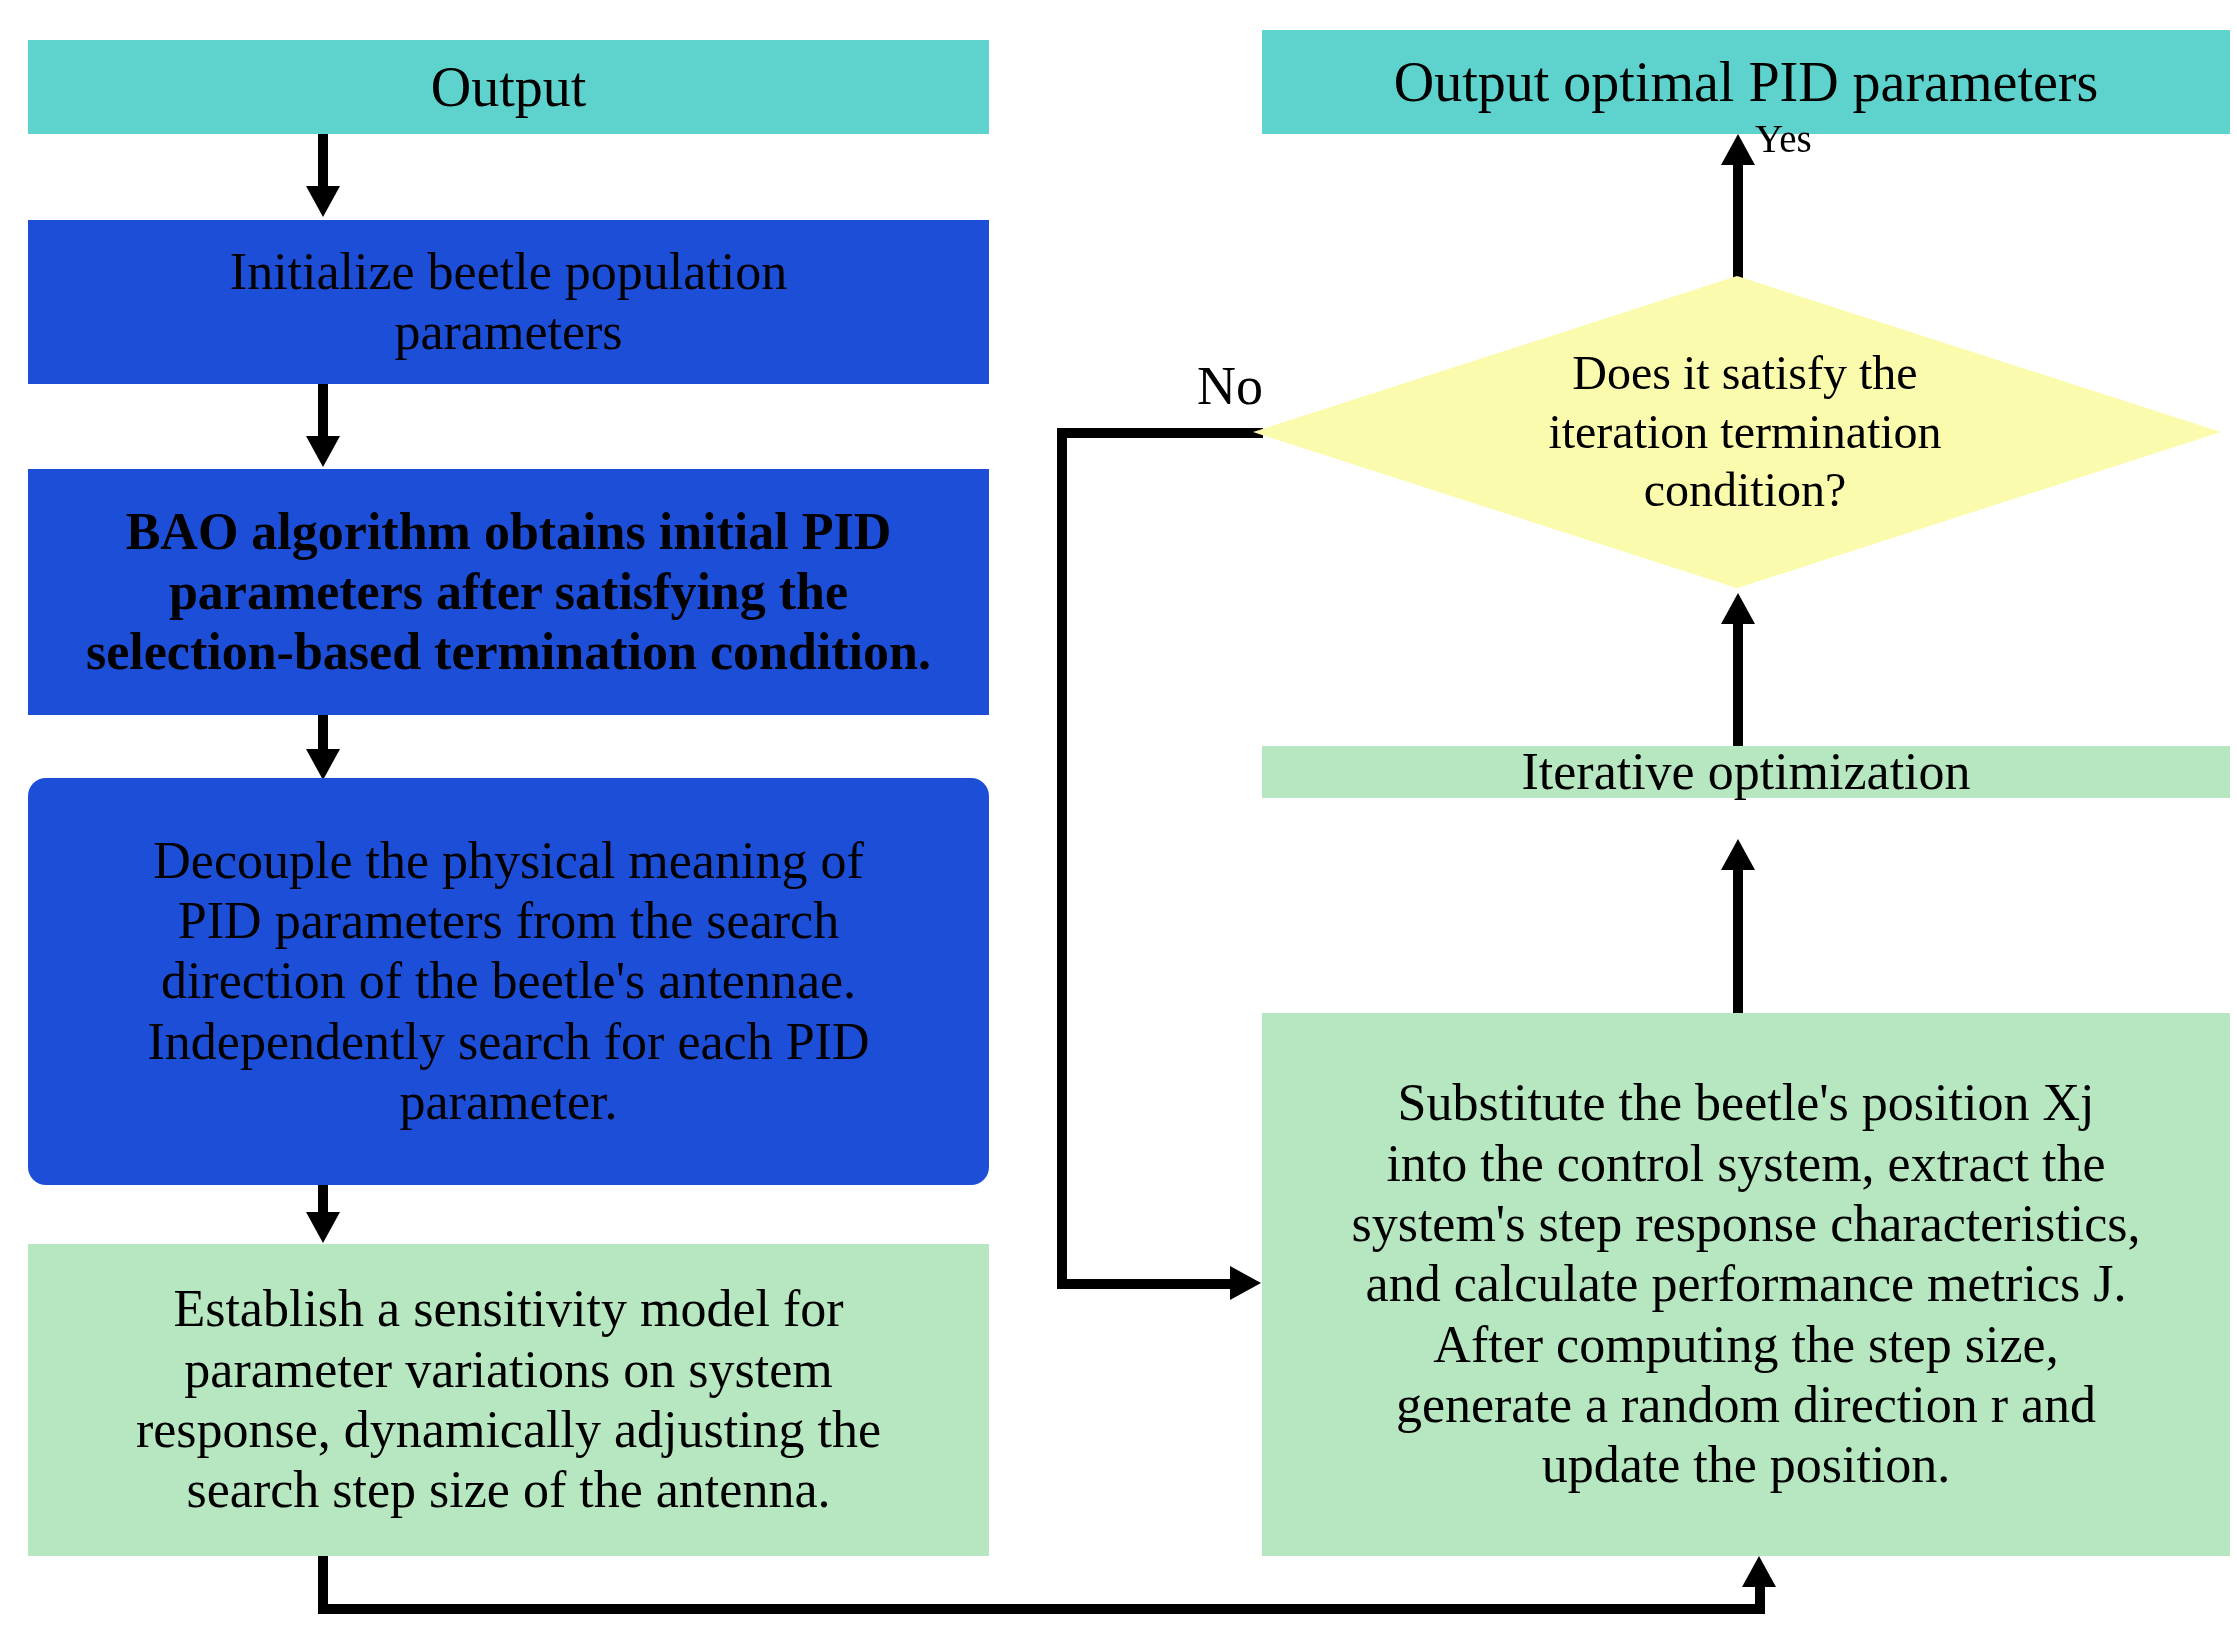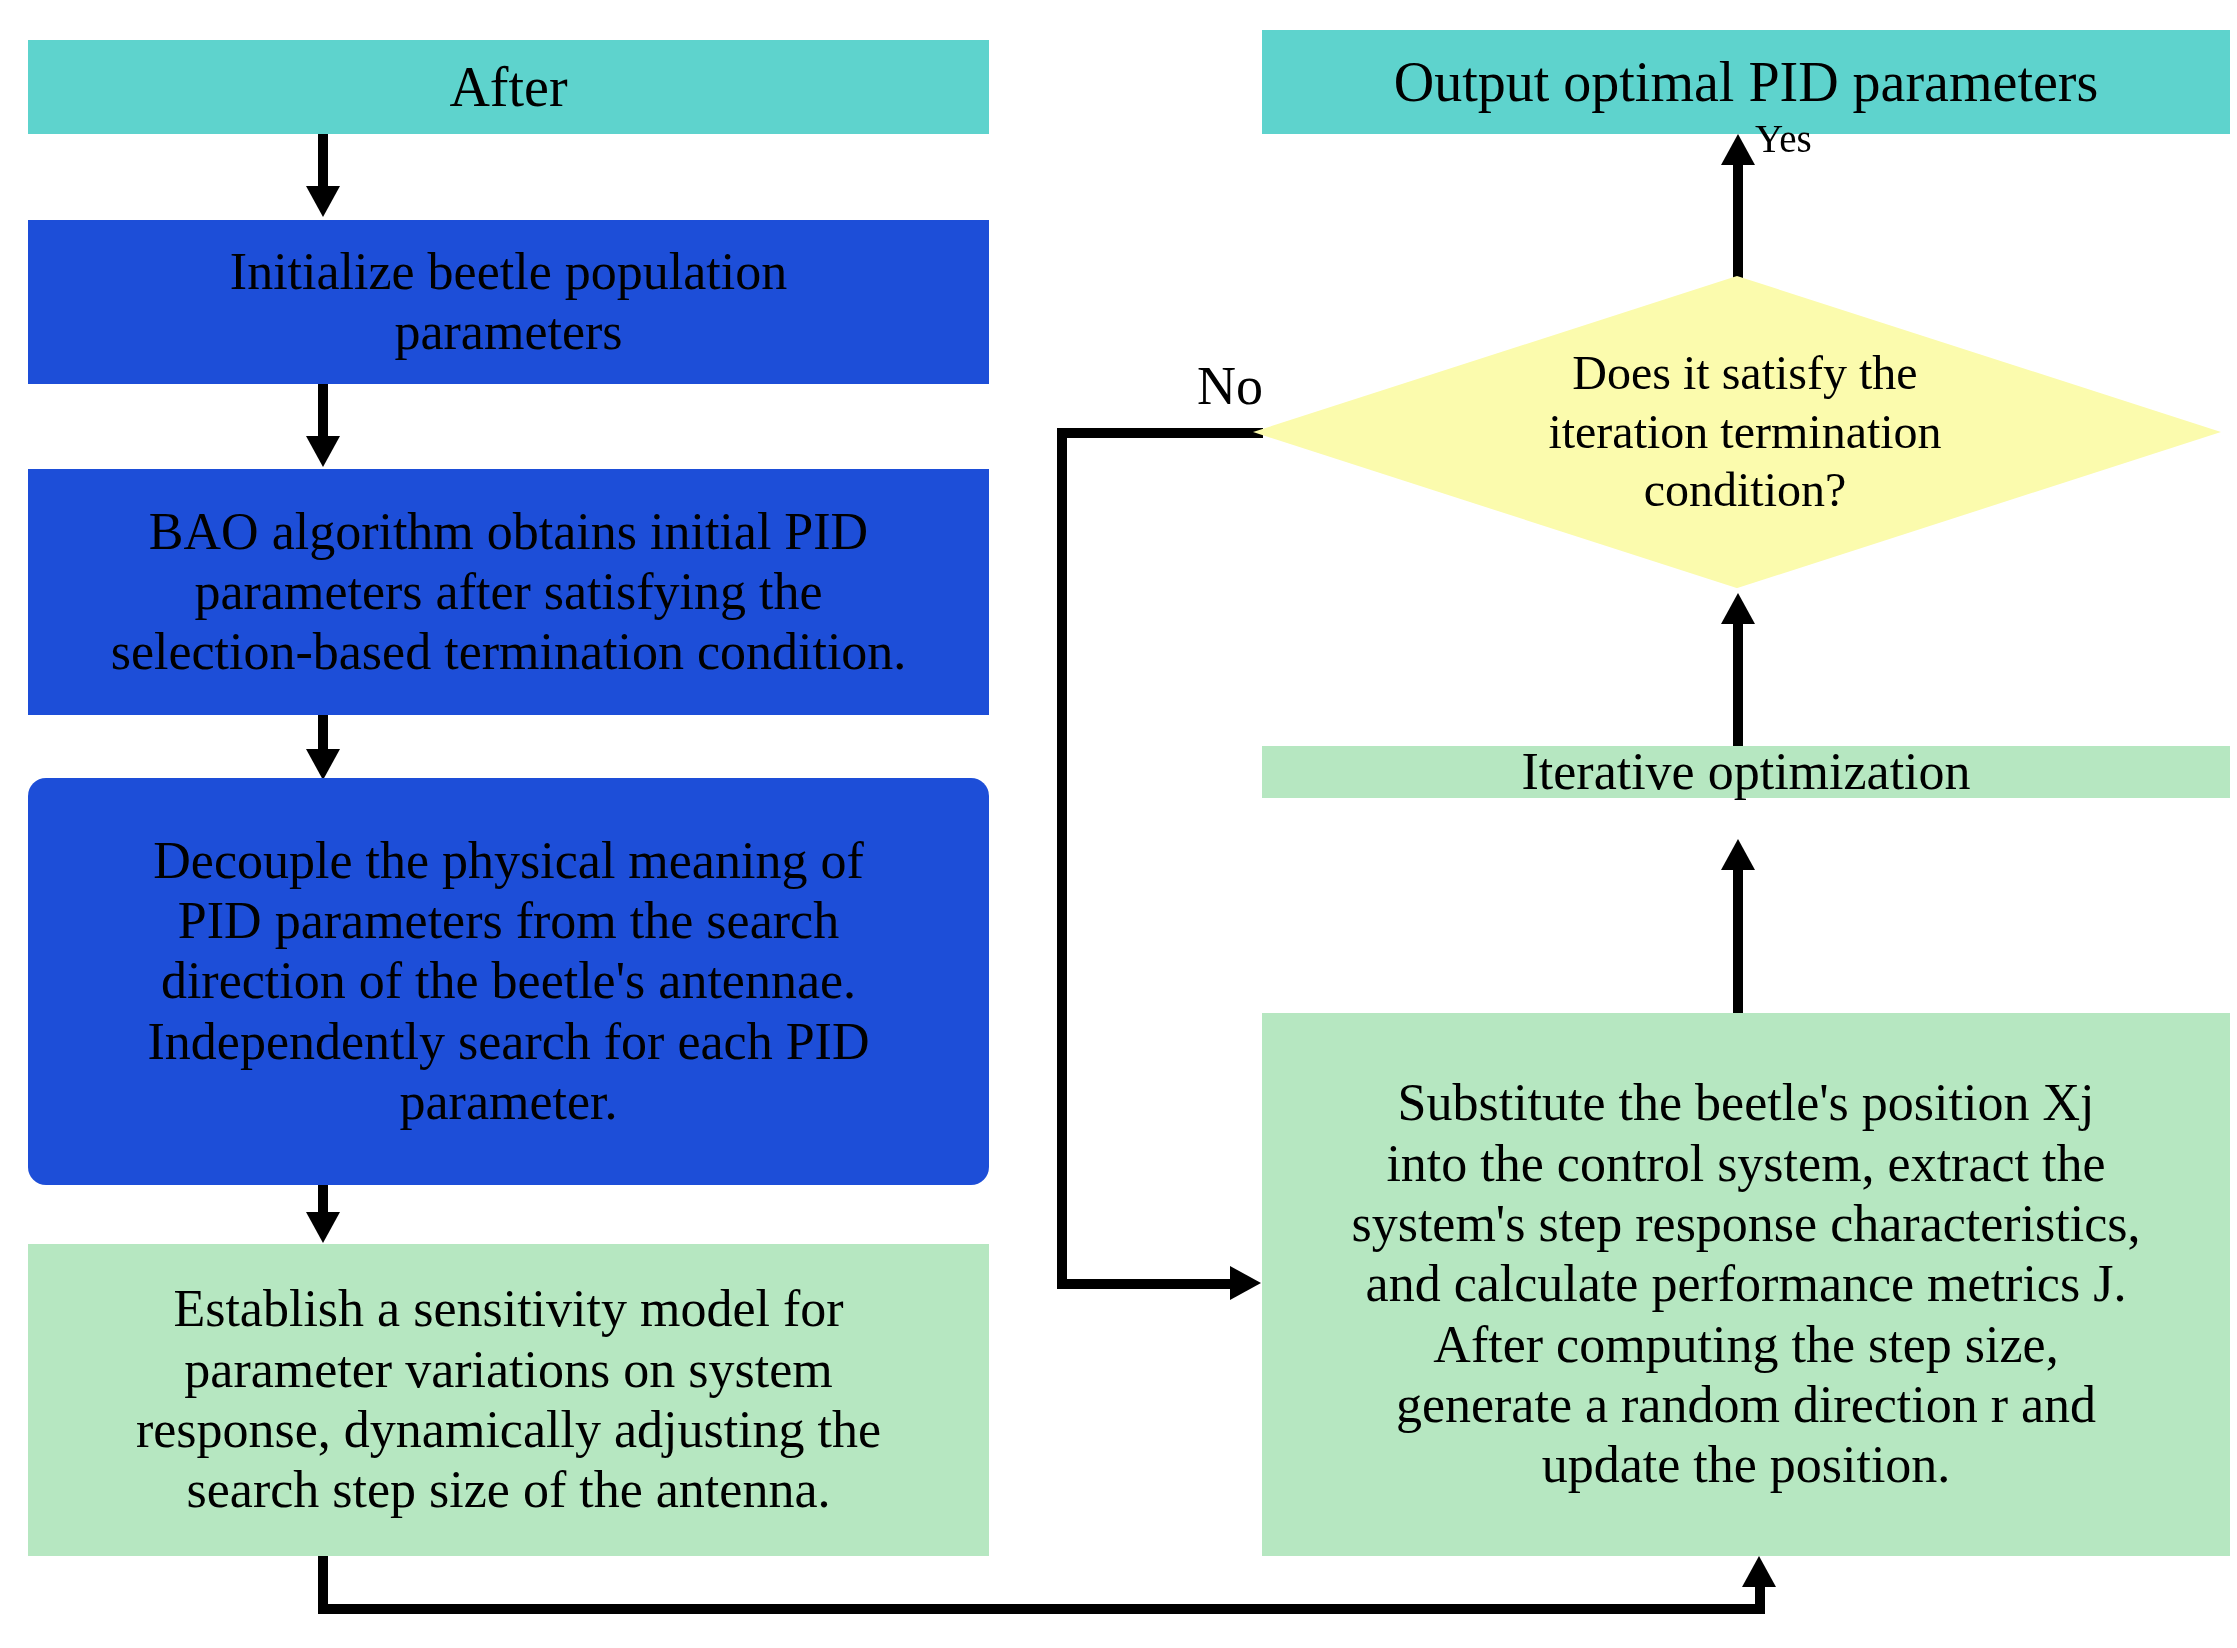--- a/index.html
+++ b/index.html
@@ -63,35 +63,35 @@
     z-index:4;
     white-space:nowrap;
   }
 </style>
 </head>
 <body>
 
 <div id="stage">
 
   <div class="node terminal" style="left:28px; top:40px; width:961px; height:94px; font-size:56px;">
-    <span>After</span>
+    <span>Output</span>
   </div>
 
   <div class="line" style="left:318px; top:134px; width:10px; height:56px;"></div>
   <div class="arrowhead ah-down" style="left:306px; top:186px;"></div>
 
   <div class="node process-dark" style="left:28px; top:220px; width:961px; height:164px; font-size:52px;">
     <span>Initialize beetle population
 parameters</span>
   </div>
 
   <div class="line" style="left:318px; top:384px; width:10px; height:56px;"></div>
   <div class="arrowhead ah-down" style="left:306px; top:436px;"></div>
 
-  <div class="node process-dark" style="left:28px; top:469px; width:961px; height:246px; font-size:52px;">
+  <div class="node process-dark" style="left:28px; top:469px; width:961px; height:246px; font-size:52px;font-weight:bold;">
     <span>BAO algorithm obtains initial PID
 parameters after satisfying the
 selection-based termination condition.</span>
   </div>
 
   <div class="line" style="left:318px; top:715px; width:10px; height:38px;"></div>
   <div class="arrowhead ah-down" style="left:306px; top:749px;"></div>
 
   <div class="node process-dark" style="left:28px; top:778px; width:961px; height:407px; font-size:52px;border-radius:18px;">
     <span>Decouple the physical meaning of

